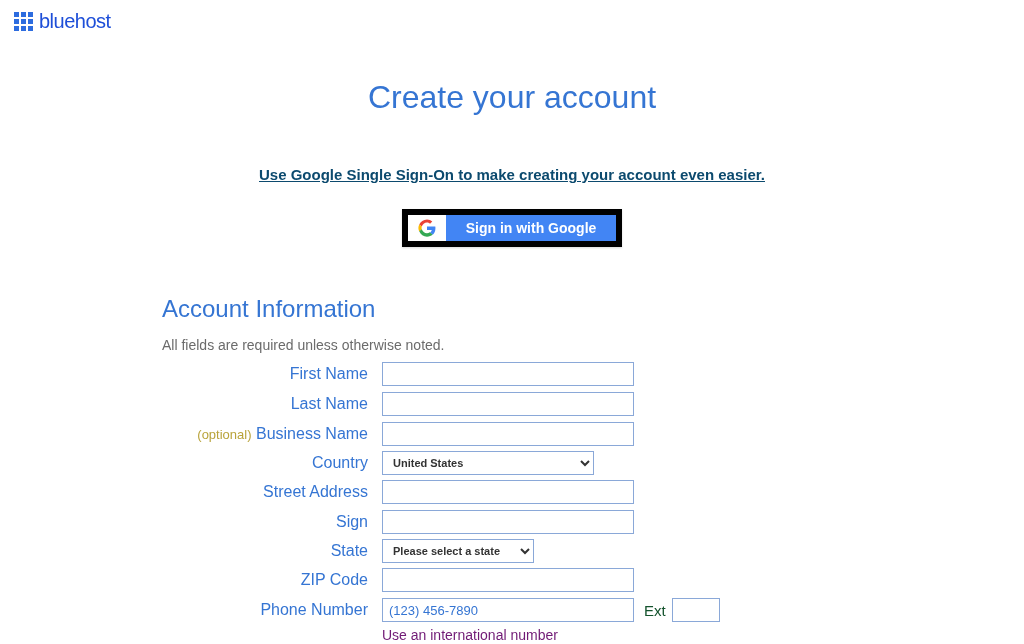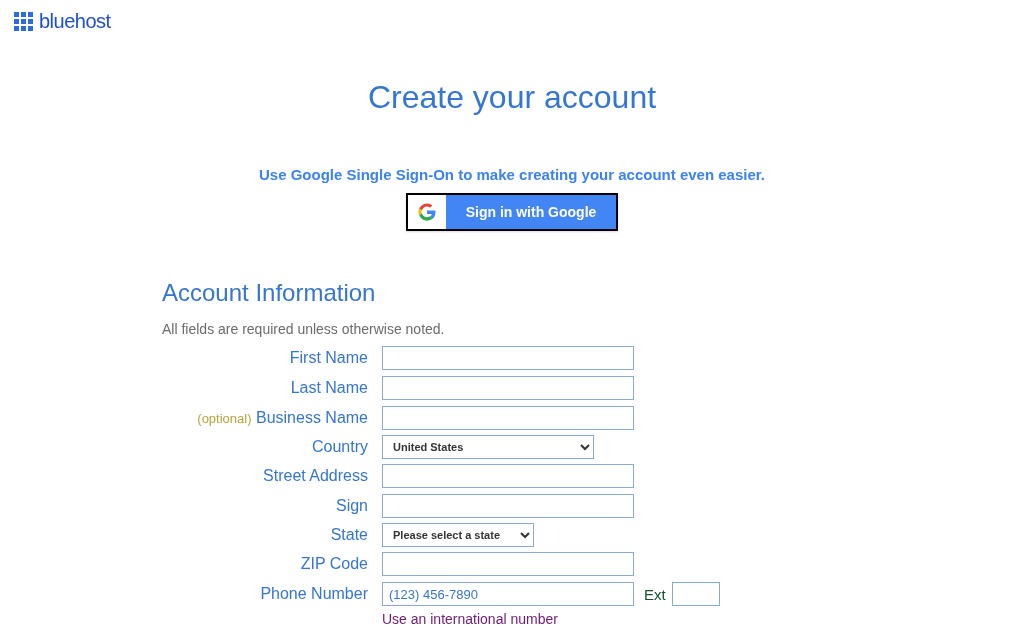--- a/index.html
+++ b/index.html
@@ -39,29 +39,30 @@
     text-align: center;
   }
   .page-title {
     color: #3575d3;
     font-size: 32px;
     font-weight: 300;
     margin-top: 36px;
     margin-bottom: 50px;
   }
   .sso-text {
-    color: #3b82f6;
+    color: #0c4a6e;
     font-size: 15px;
     font-weight: 600;
-    margin-bottom: 10px;
+    margin-bottom: 26px;
+    text-decoration: underline;
   }
   .google-btn {
     display: inline-flex;
     align-items: stretch;
-    border: 2px solid #000000;
+    border: 6px solid #000000;
     background: #4285f4;
     cursor: pointer;
     padding: 0;
     height: 38px;
     box-shadow: 0 1px 2px rgba(0,0,0,.15);
   }
   .google-icon-box {
     background: #fff;
     width: 38px;
     display: flex;

